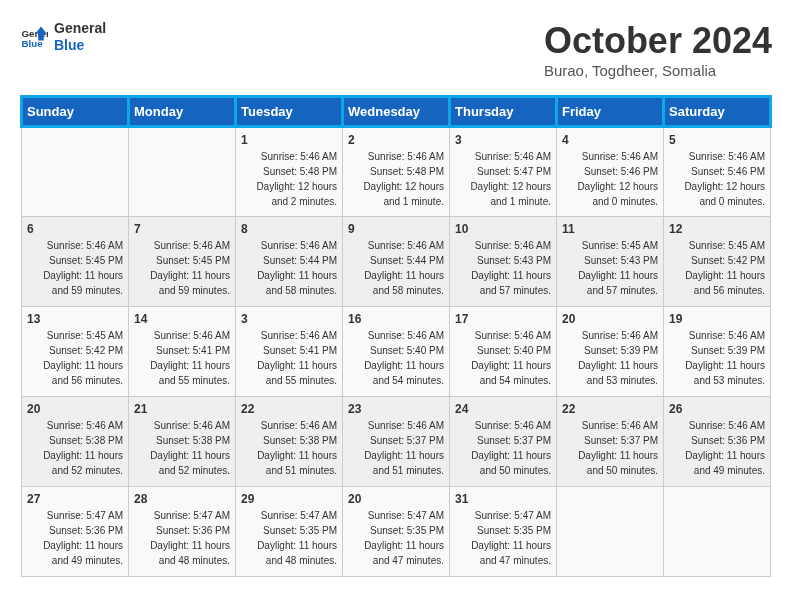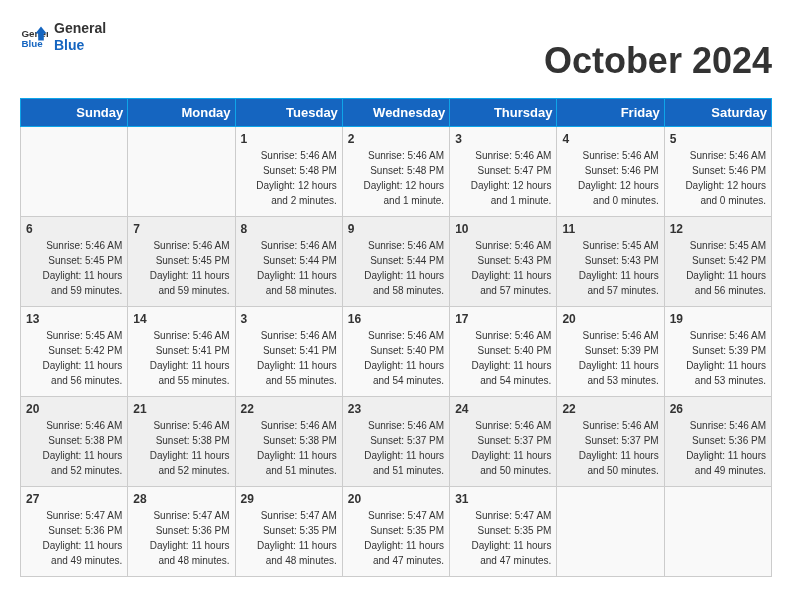--- a/index.html
+++ b/index.html
@@ -20,43 +20,42 @@
       display: flex;
       align-items: center;
       gap: 4px;
     }
     .logo-icon {
       width: 28px;
       height: 28px;
     }
     .title-block {
       text-align: left;
-      margin-top: 20px;
     }
     .month-title {
       font-size: 36px;
       font-weight: bold;
       color: #333;
     }
     .subtitle {
       font-size: 15px;
       color: #555;
     }
     table {
       width: 100%;
       border-collapse: collapse;
       table-layout: fixed;
     }
     thead tr th {
       background: #1565c0;
       color: #fff;
-      text-align: right;
+      text-align: left;
       padding: 6px 4px;
       font-size: 13px;
-      border: 1px solid #0ea5e9;
+      border: 3px solid #0ea5e9;
     }
     tbody tr td {
       border: 1px solid #ccc;
       vertical-align: top;
       padding: 5px 5px;
       font-size: 10.5px;
       color: #333;
       min-height: 80px;
       height: 90px;
     }
@@ -88,20 +87,21 @@
       <text x="2" y="34" font-size="14" font-weight="bold" fill="#1565c0">Blue</text>
       <polygon points="30,5 38,15 34,15 34,25 26,25 26,15 22,15" fill="#1565c0"></polygon>
     </svg>
     <div style="display:flex;flex-direction:column;line-height:1.2;margin-left:2px;">
       <span style="font-size:14px;font-weight:bold;color:#333;">General</span>
       <span style="font-size:14px;font-weight:bold;color:#1565c0;">Blue</span>
     </div>
   </div>
   <div class="title-block">
     <div class="month-title">October 2024</div>
+    <div class="subtitle">Burao, Togdheer, Somalia</div>
   </div>
 </div>
 
 <table>
   <thead>
     <tr id="header-row">
         <th>Sunday</th>
         <th>Monday</th>
         <th>Tuesday</th>
         <th>Wednesday</th>

